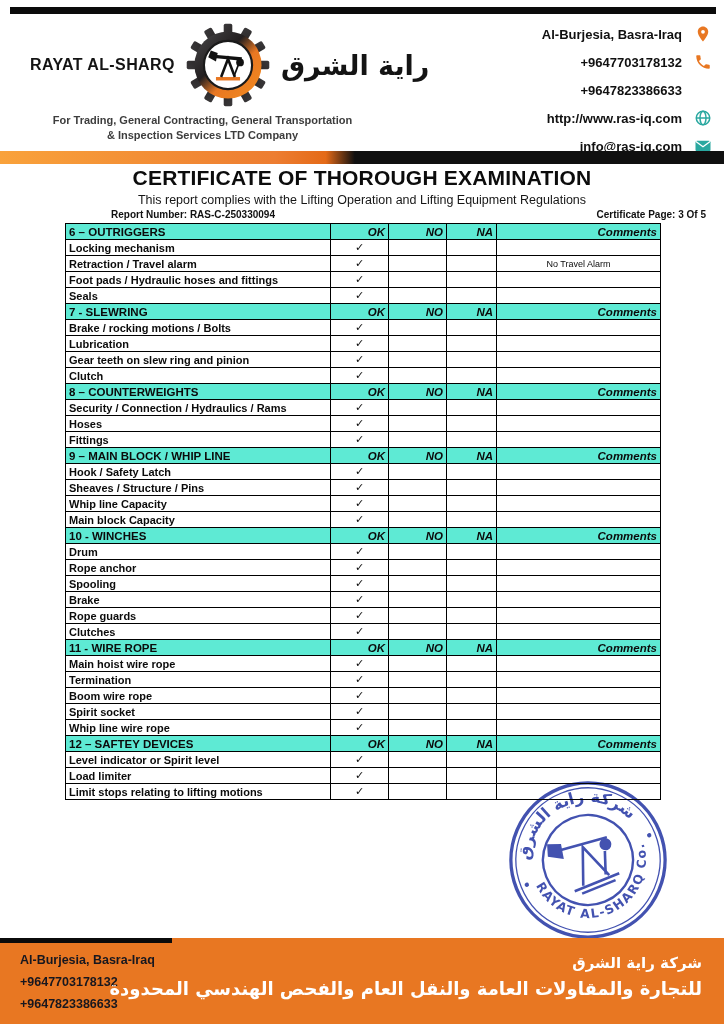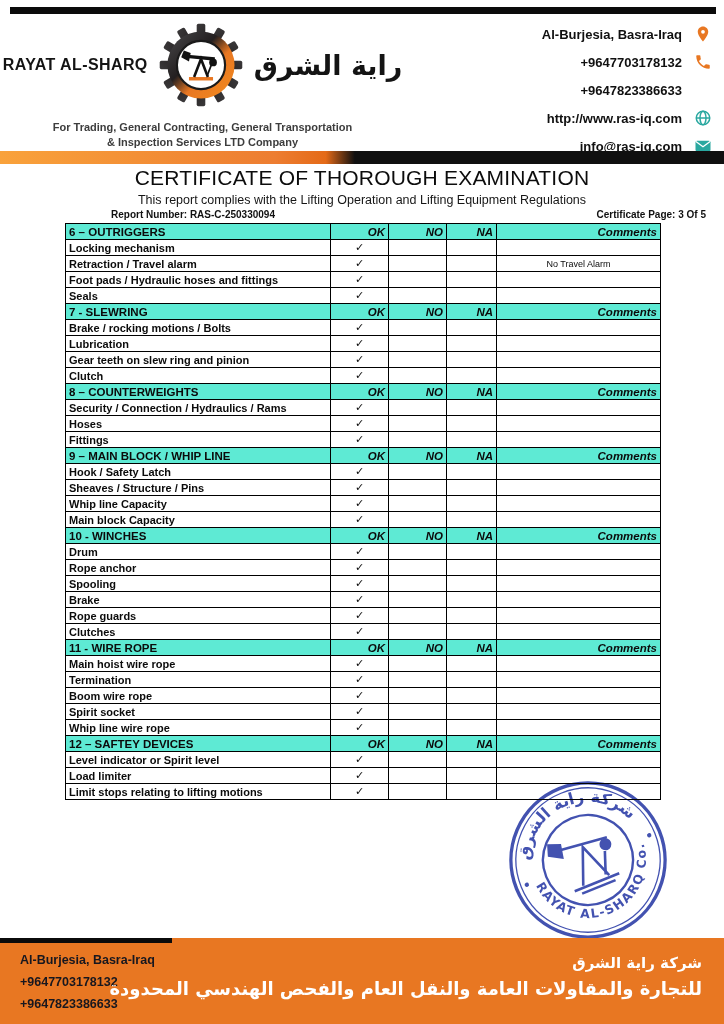--- a/index.html
+++ b/index.html
@@ -6,36 +6,36 @@
   html,body { background:#888; }
   body { font-family:"Liberation Sans","DejaVu Sans",sans-serif; }
   .page{
     position:relative; width:724px; height:1024px; background:#fff;
     margin:0 auto; overflow:hidden;
   }
   .top-bar{ position:absolute; left:10px; top:7px; width:706px; height:7px; background:#0b0b0b; }
 
   
   .logo-block{ position:absolute; left:30px; top:22px; width:345px; }
-  .logo-row{ display:flex; align-items:center; justify-content:center; gap:10px; }
+  .logo-row{ display:flex; align-items:center; justify-content:space-between; gap:10px; }
   .brand-latin{ font-size:16px; font-weight:bold; color:#141414; letter-spacing:.4px; white-space:nowrap; }
   .brand-arabic{ font-size:27px; font-weight:bold; color:#141414; font-family:"DejaVu Sans",sans-serif; white-space:nowrap; }
   .gear-svg{ width:86px; height:86px; flex:0 0 auto; }
-  .tagline{ margin-top:12px; text-align:center; font-size:11px; font-weight:bold; color:#3d3d3d; line-height:15px; }
+  .tagline{ margin-top:5px; text-align:center; font-size:11px; font-weight:bold; color:#3d3d3d; line-height:15px; }
 
   .contacts{ position:absolute; right:12px; top:24px; width:260px; display:flex; flex-direction:column; gap:8px; }
   .contact-row{ display:flex; justify-content:flex-end; align-items:center; gap:12px; height:20px; font-size:13px; font-weight:600; color:#101010; }
   .contact-icon{ width:18px; height:18px; flex:0 0 auto; display:inline-flex; }
   .contact-icon.empty{ visibility:hidden; }
 
   
   .stripe{ position:absolute; left:0; top:151px; width:724px; height:13px;
     background:linear-gradient(90deg,#f9a23b 0%,#ed7d31 38%,#e46a17 45%,#101010 49%,#101010 100%); }
   .doc-title{ position:absolute; left:0; top:166px; width:724px; text-align:center;
-    font-size:21px; font-weight:normal; color:#0c0c0c; letter-spacing:.2px; }
+    font-size:21px; font-weight:bold; color:#0c0c0c; letter-spacing:.2px; }
   .doc-subtitle{ position:absolute; left:0; top:193px; width:724px; text-align:center; font-size:12.5px; color:#161616; }
   .report-line{ position:absolute; left:65px; top:209px; width:595px; display:flex;
     justify-content:space-between; font-size:10px; font-weight:600; color:#111;margin-left:46px; }
 
   
   table.checklist{ position:absolute; left:65px; top:223px; width:595px;
     border-collapse:collapse; table-layout:fixed; }
   table.checklist td{ border:1px solid #000; height:16px; padding:0 3px;
     vertical-align:middle; overflow:hidden; white-space:nowrap; }
   tr.section-row td{ background:#5eead4; font-weight:bold; font-size:11.5px; color:#0b0b0b; }

